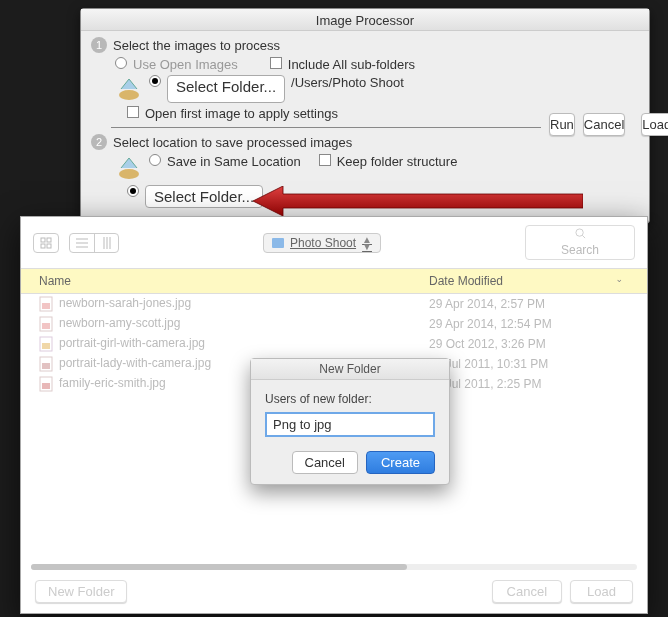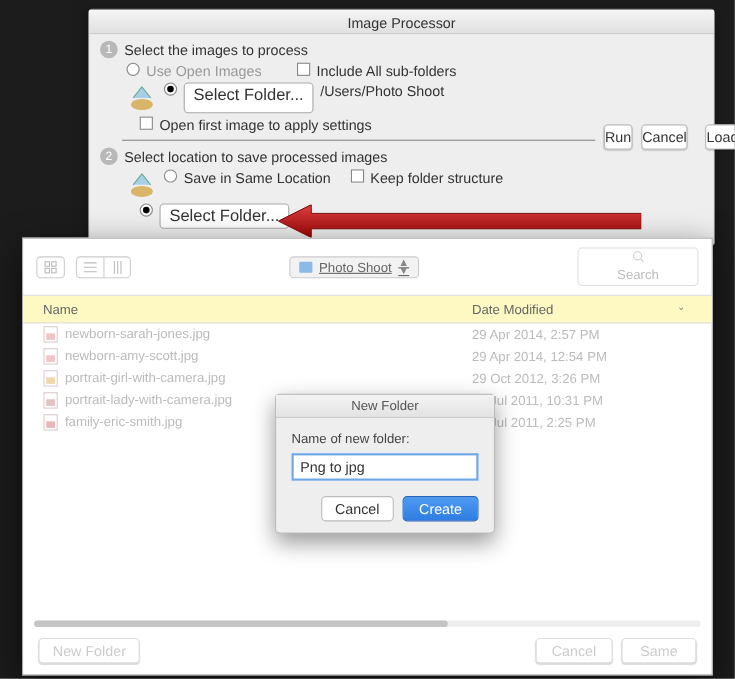--- a/index.html
+++ b/index.html
@@ -476,27 +476,27 @@
           <span>family-eric-smith.jpg</span>
         </div>
       <div class="col-date">25 Jul 2011, 2:25 PM</div>
     </div>
   </div>
   <div class="scroll-strip"></div>
   <div class="finder-footer">
     <div class="mac-btn" style="width:auto;padding:3px 12px;color:#ccc;border-color:#ddd;">New Folder</div>
     <div class="spacer"></div>
     <div class="mac-btn" style="width:auto;padding:3px 14px;color:#ccc;border-color:#ddd;">Cancel</div>
-    <div class="mac-btn" style="width:auto;padding:3px 16px;color:#ccc;border-color:#ddd;">Same</div>
+    <div class="mac-btn" style="width:auto;padding:3px 16px;color:#ccc;border-color:#ddd;">Load</div>
   </div>
 </div>
 
 <div class="modal">
   <div class="modal-title">New Folder</div>
   <div class="modal-body">
-    <div class="modal-label">Name of new folder:</div>
+    <div class="modal-label">Users of new folder:</div>
     <input class="modal-input" value="Png to jpg" style="">
     <div class="modal-actions">
       <div class="btn-default">Cancel</div>
       <div class="btn-primary">Create</div>
     </div>
   </div>
 </div>
 
 </body></html>

